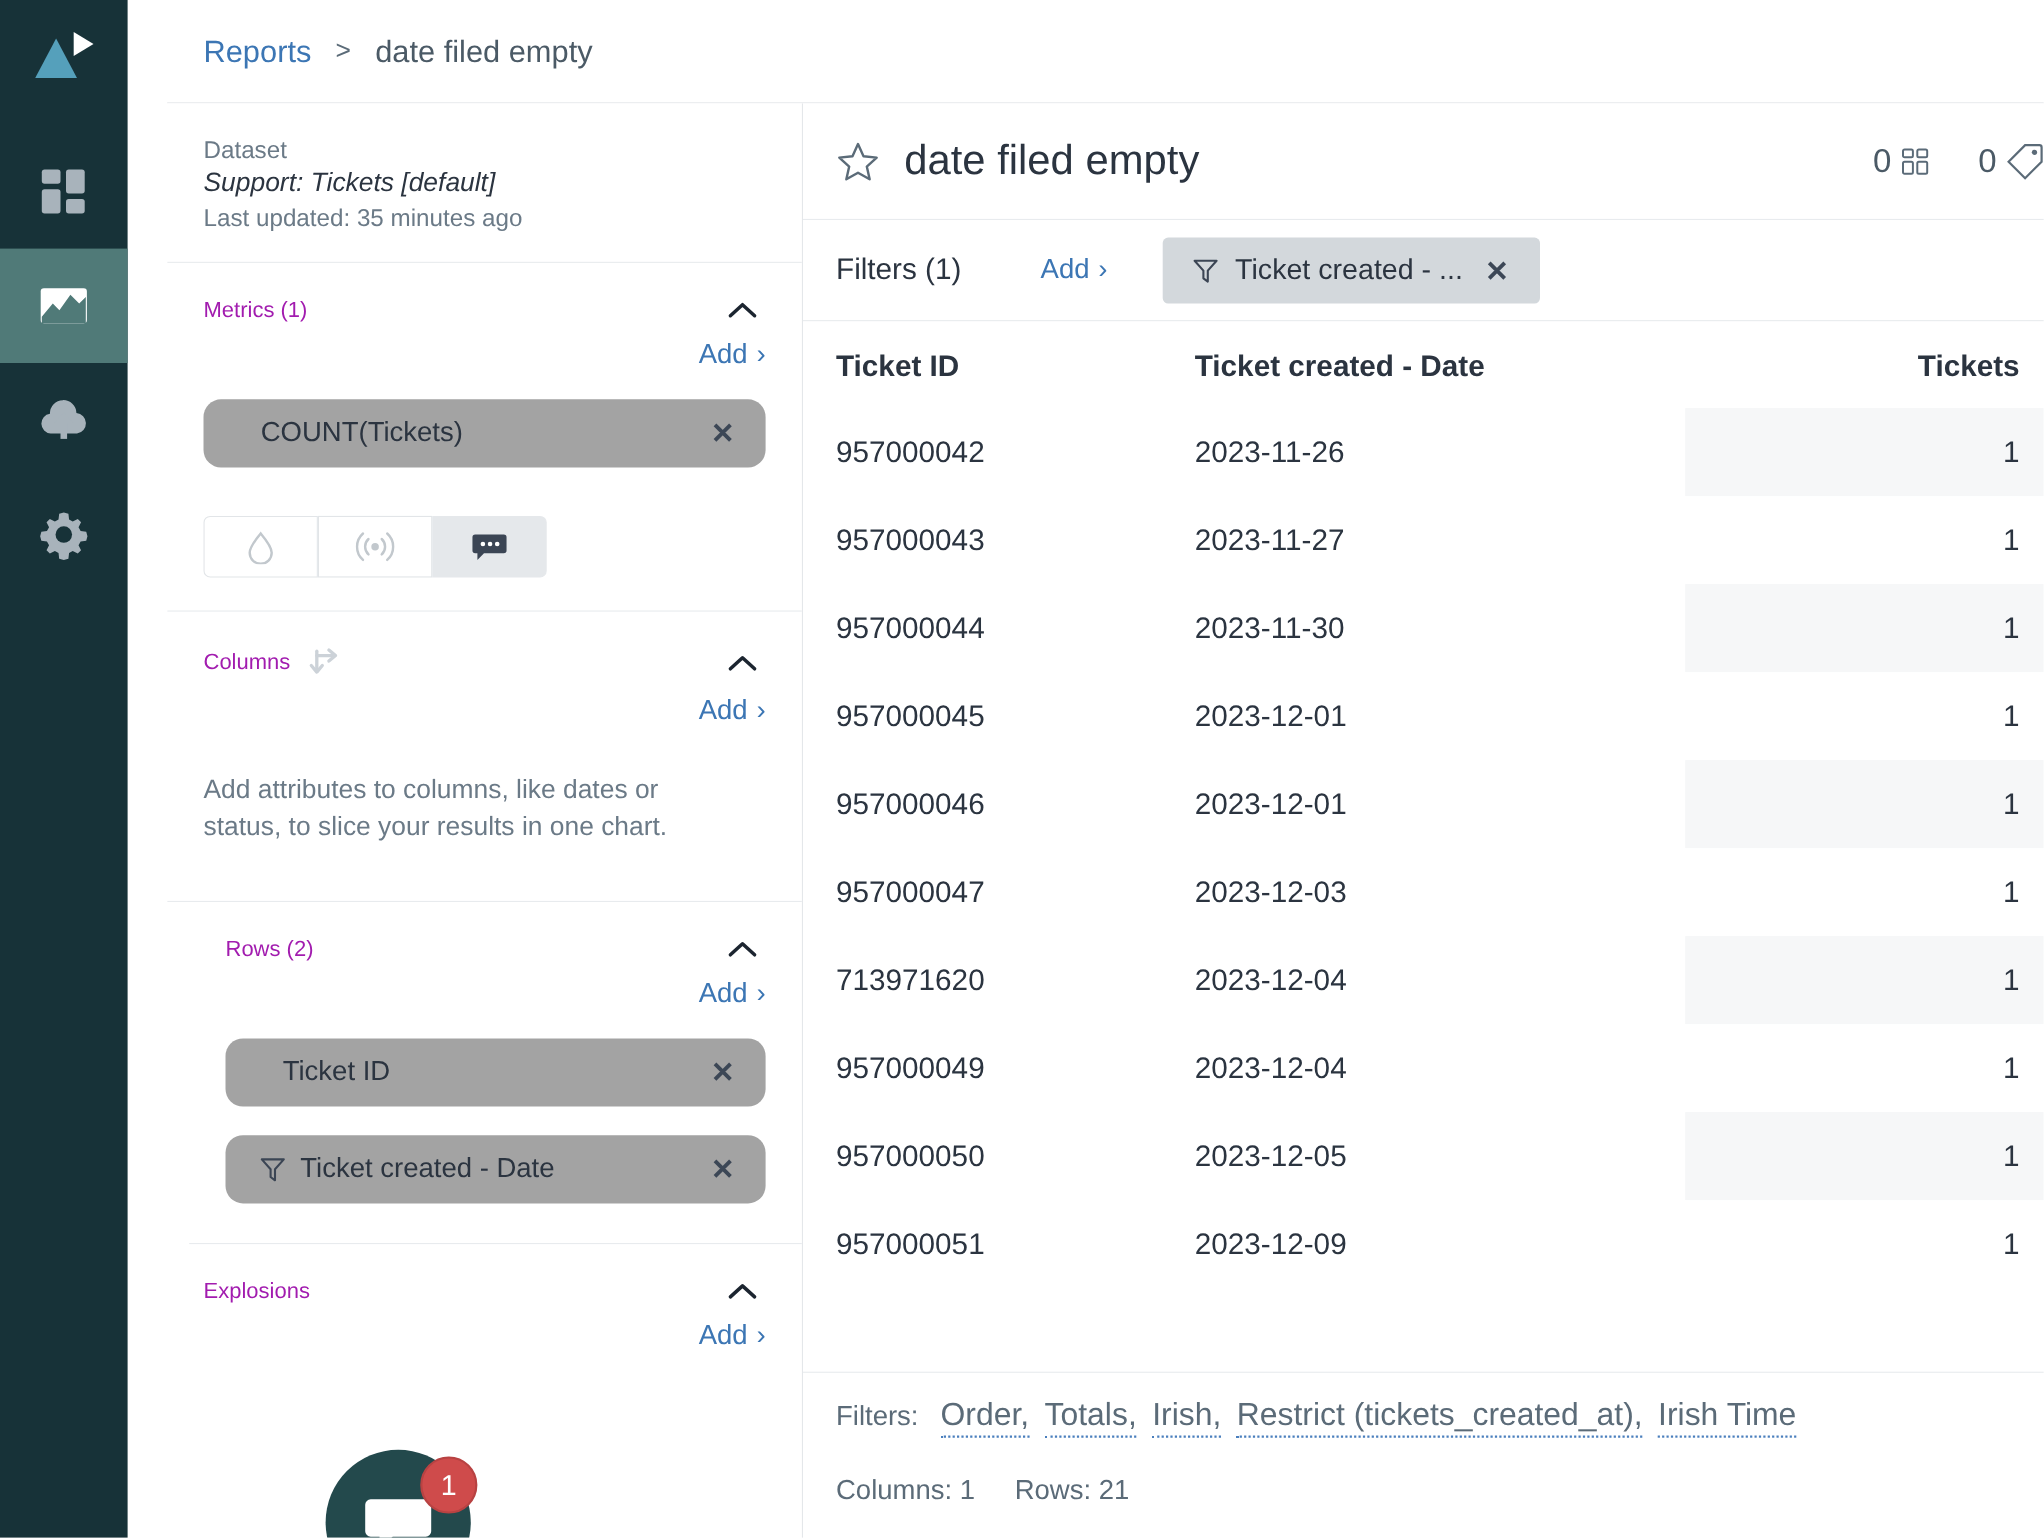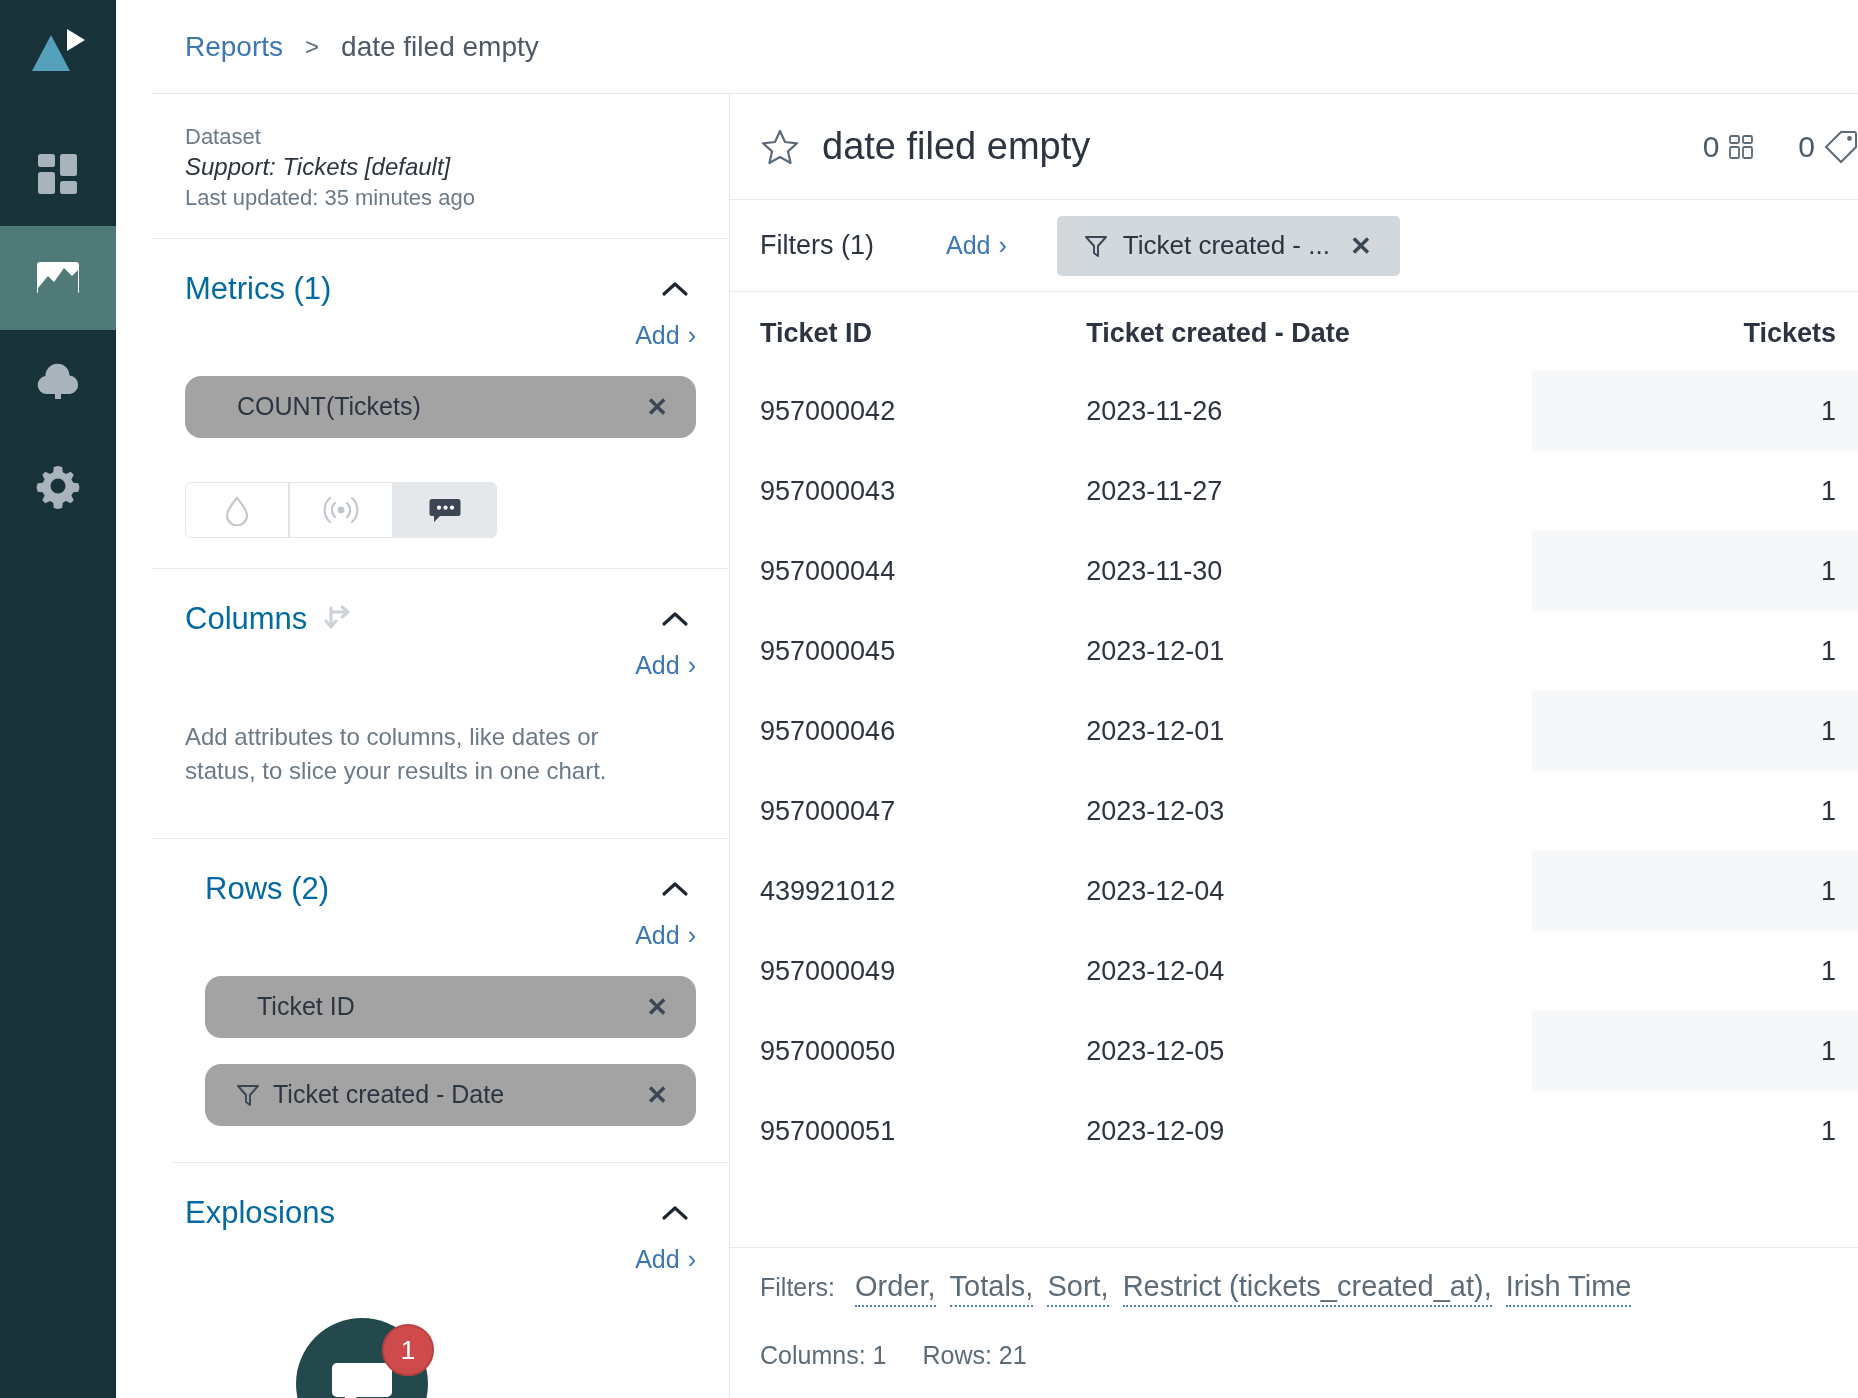--- a/index.html
+++ b/index.html
@@ -66,21 +66,21 @@
   .ds-name  { font-size: 24px; color: #2b3440; line-height: 1.32; font-style: italic; }
   .ds-updated { font-size: 22px; color: #6b7a87; line-height: 1.32; }
 
   .section { padding: 0 0 0 0; border-bottom: 1px solid #e8ebee; }
   .section.noborder { border-bottom: none; }
   .sec-head {
     display: flex; align-items: center; justify-content: space-between;
     padding: 32px 40px 0 33px;
   }
   .sec-title {
-    font-size: 31px; color: #0369a1; display: flex; align-items: center; gap: 14px; text-align: right;
+    font-size: 20px; color: #a21caf; display: flex; align-items: center; gap: 14px; text-align: right;
   }
   .chev { cursor: pointer; display: flex; }
   .add-row { display: flex; justify-content: flex-end; padding: 14px 33px 0 0; }
   .add-link {
     color: #3c76b4; font-size: 25px; cursor: pointer;
     display: inline-flex; align-items: center; gap: 8px;
   }
   .pill {
     margin: 26px 33px 0 33px;
     background: #a3a3a3; border-radius: 16px;
@@ -486,21 +486,21 @@
                   <td></td>
                   <td class="num shaded">1</td>
                 </tr>
                 <tr>
                   <td>957000047</td>
                   <td>2023-12-03</td>
                   <td></td>
                   <td class="num">1</td>
                 </tr>
                 <tr>
-                  <td>439921012</td>
+                  <td>713971620</td>
                   <td>2023-12-04</td>
                   <td></td>
                   <td class="num shaded">1</td>
                 </tr>
                 <tr>
                   <td>957000049</td>
                   <td>2023-12-04</td>
                   <td></td>
                   <td class="num">1</td>
                 </tr>
@@ -518,21 +518,21 @@
                 </tr>
               </tbody>
           </table>
         </div>
 
         <div class="report-footer">
           <div class="f-line">
             <span class="f-label">Filters:</span>
             <span class="f-link">Order,</span>
             <span class="f-link">Totals,</span>
-            <span class="f-link">Sort,</span>
+            <span class="f-link">Irish,</span>
             <span class="f-link">Restrict (tickets_created_at),</span>
             <span class="f-link">Irish Time</span>
           </div>
           <div class="f-counts">
             <span class="f-count">Columns: 1</span>
             <span class="f-count">Rows: 21</span>
           </div>
         </div>
 
       </section>

